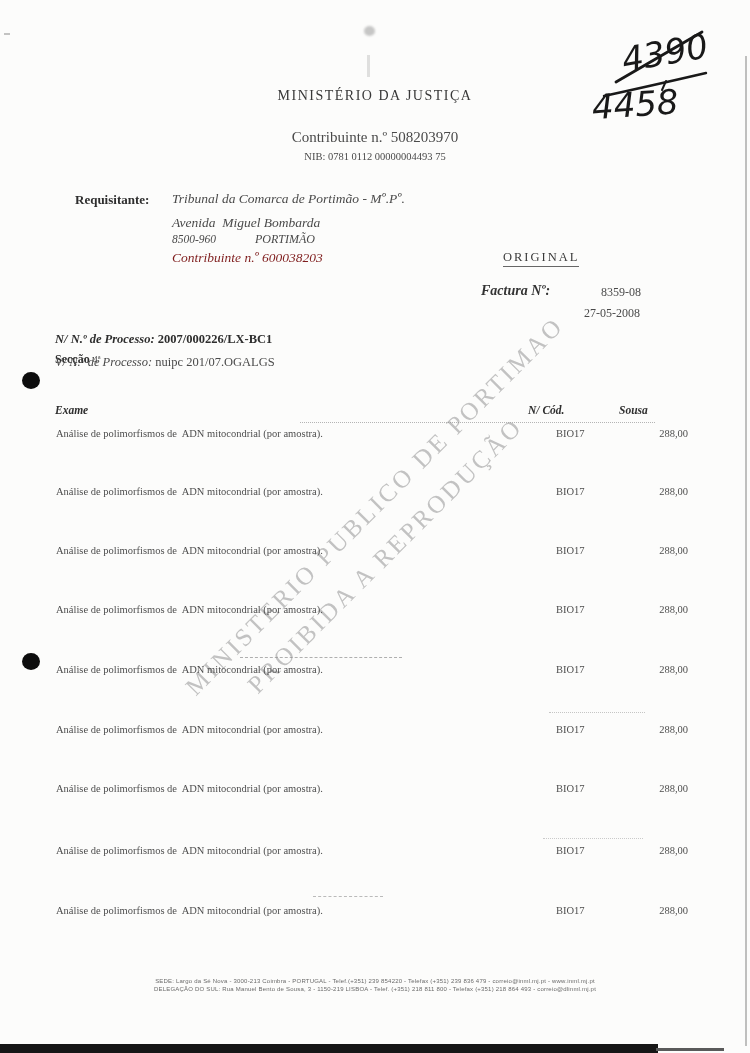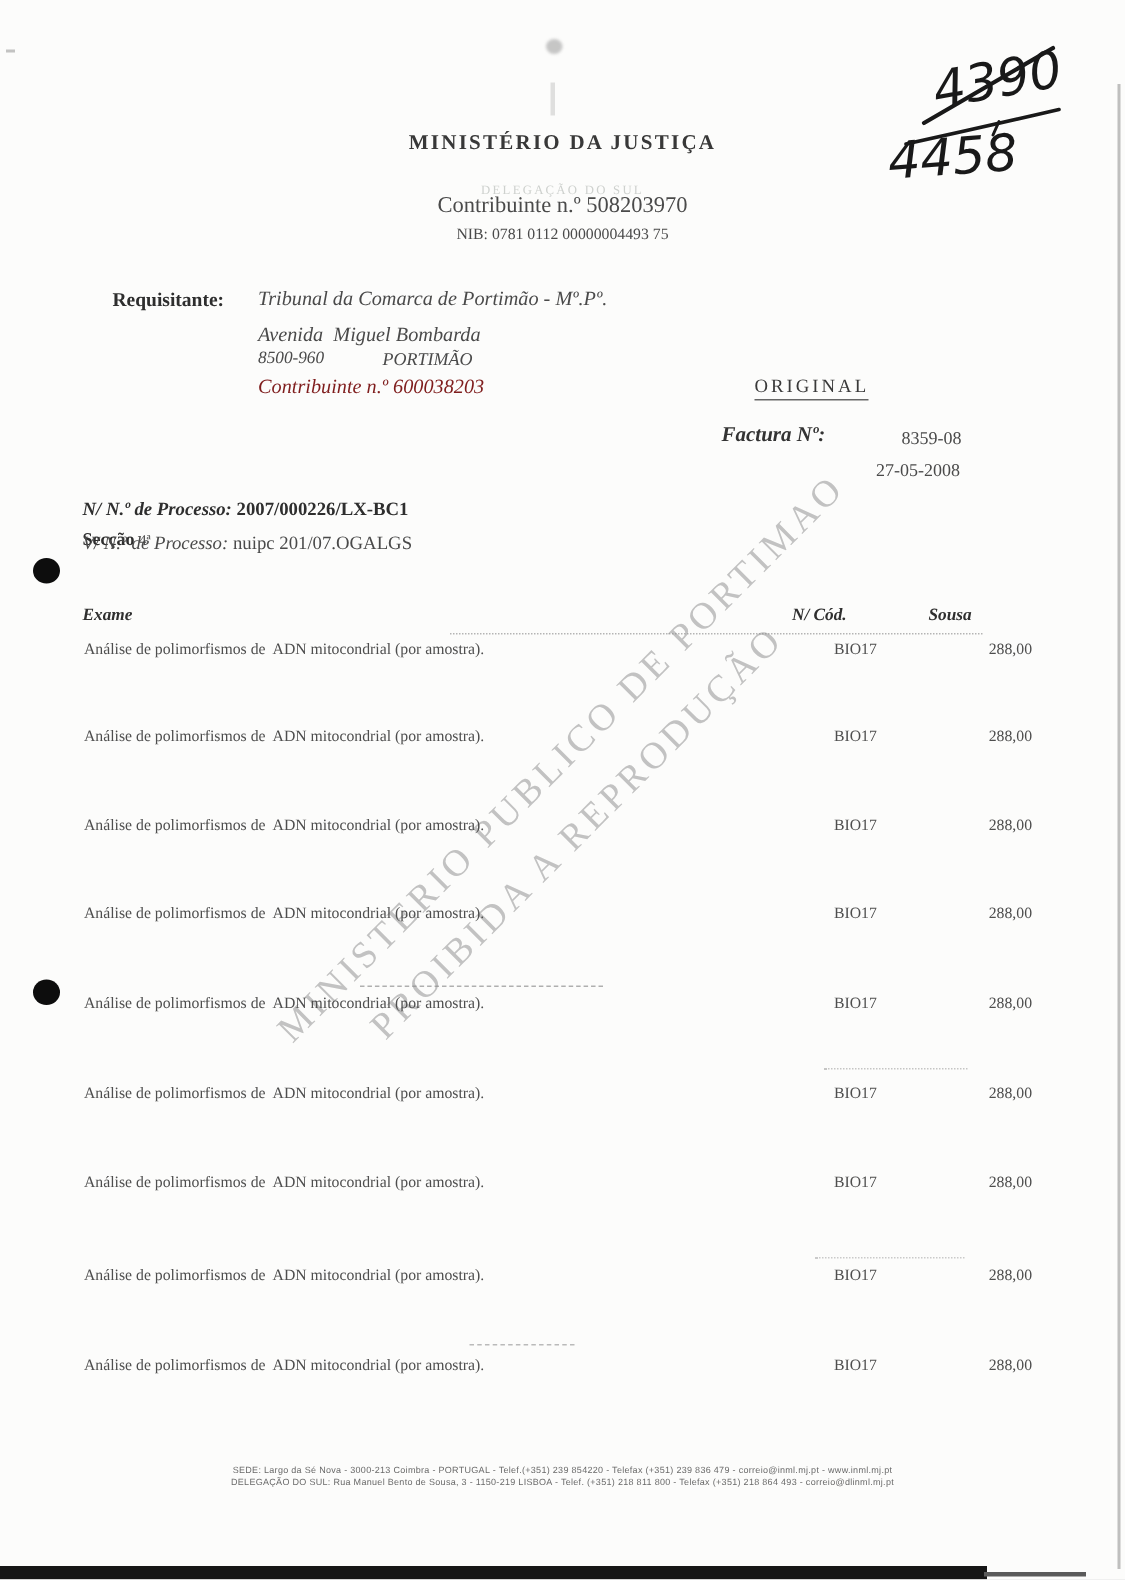--- a/index.html
+++ b/index.html
@@ -4,21 +4,21 @@
 <style>
   html,body{margin:0;padding:0;background:#e8e8e8;}
   .page{
     position:relative;width:750px;height:1053px;background:#fcfcfb;
     overflow:hidden;font-family:"Liberation Serif","DejaVu Serif",serif;color:#3c3c3c;
     margin:0 auto;
   }
   .abs{position:absolute;}
   .ctr{left:0;right:0;text-align:center;}
   
-  .ministry{top:88px;font-size:14px;letter-spacing:1.5px;color:#383838;font-weight:bold;}
+  .ministry{top:88px;font-size:14px;letter-spacing:1.5px;color:#383838;}
   .institute{top:107px;font-size:12px;letter-spacing:2px;color:#c3c7c3;text-shadow:0 0 1px #d7dad7;}
   .delegation{top:121px;font-size:8.5px;letter-spacing:1.5px;color:#ced1ce;}
   .contrib-hdr{top:129px;font-size:15px;color:#4a4a4a;}
   .nib-hdr{top:151px;font-size:10.5px;color:#4a4a4a;}
   
   .req-label{left:75px;top:192px;font-size:13px;font-weight:bold;color:#2e2e2e;}
   .req-name{left:172px;top:191px;font-size:13.5px;font-style:italic;color:#4a4a4a;}
   .req-addr{left:172px;top:215px;font-size:13.5px;font-style:italic;color:#4a4a4a;white-space:pre;}
   .req-postal{left:172px;top:233px;font-size:11.5px;font-style:italic;color:#4a4a4a;}
   .req-city{left:255px;top:232px;font-size:12px;font-style:italic;color:#4a4a4a;}
@@ -83,21 +83,20 @@
 
   <svg class="abs hw" viewBox="0 0 165 112">
     <text x="44" y="50" font-size="34" transform="rotate(-10 80 40)">4390</text>
     <path d="M38,66 L124,16" stroke="#191919" stroke-width="2.8" stroke-linecap="round" fill="none"></path>
     <path d="M26,80 Q72,70 128,57" stroke="#191919" stroke-width="2.4" stroke-linecap="round" fill="none"></path>
     <text x="14" y="100" font-size="34" transform="rotate(-4 60 90)">4458</text>
     <path d="M84,74 l4,-9" stroke="#191919" stroke-width="2" stroke-linecap="round" fill="none"></path>
   </svg>
 
   <div class="abs ctr ministry">MINISTÉRIO DA JUSTIÇA</div>
-  <div class="abs ctr delegation">DELEGAÇÃO DO SUL</div>
   <div class="abs ctr contrib-hdr">Contribuinte n.º 508203970</div>
   <div class="abs ctr nib-hdr">NIB: 0781 0112 00000004493 75</div>
 
   <div class="abs req-label">Requisitante:</div>
   <div class="abs req-name">Tribunal da Comarca de Portimão - Mº.Pº.</div>
   <div class="abs req-addr">Avenida  Miguel Bombarda</div>
   <div class="abs req-postal">8500-960</div>
   <div class="abs req-city">PORTIMÃO</div>
   <div class="abs req-contrib">Contribuinte n.º 600038203</div>
 

